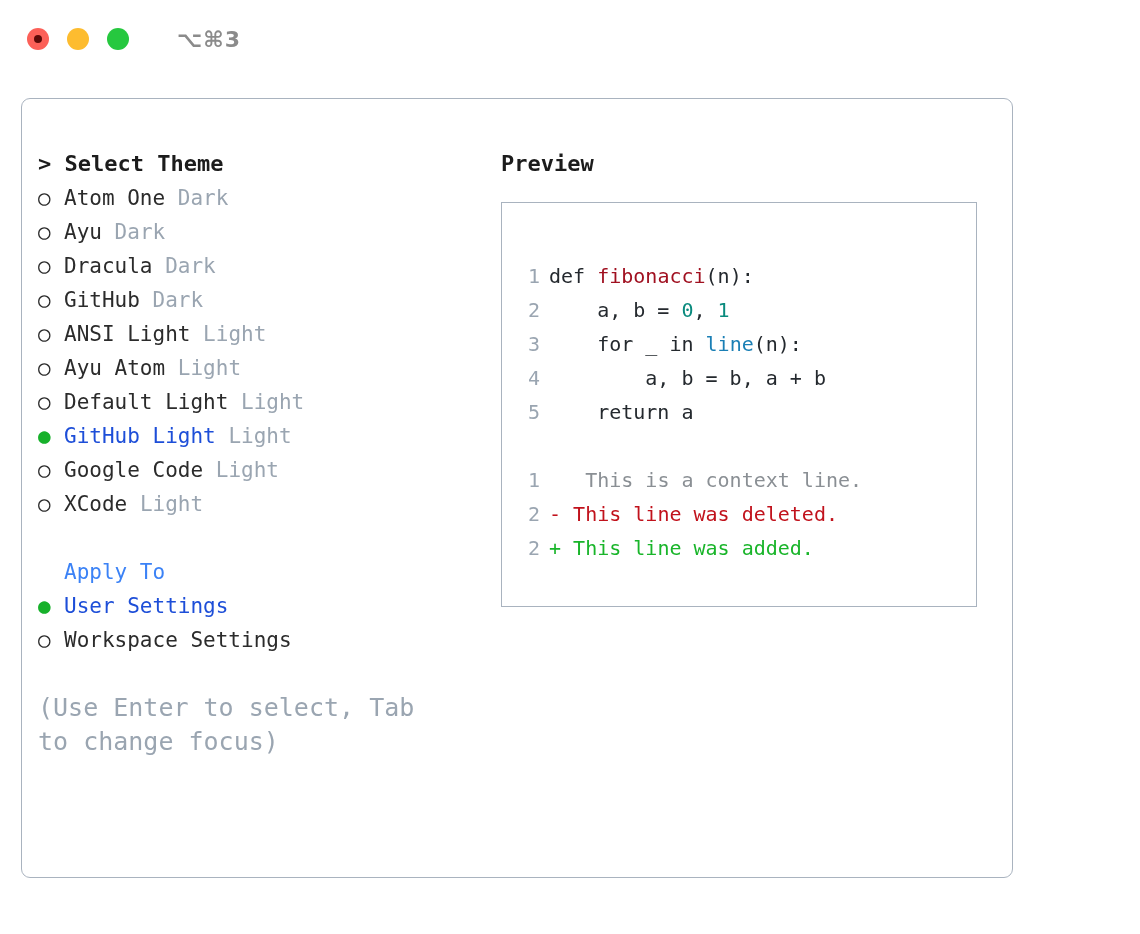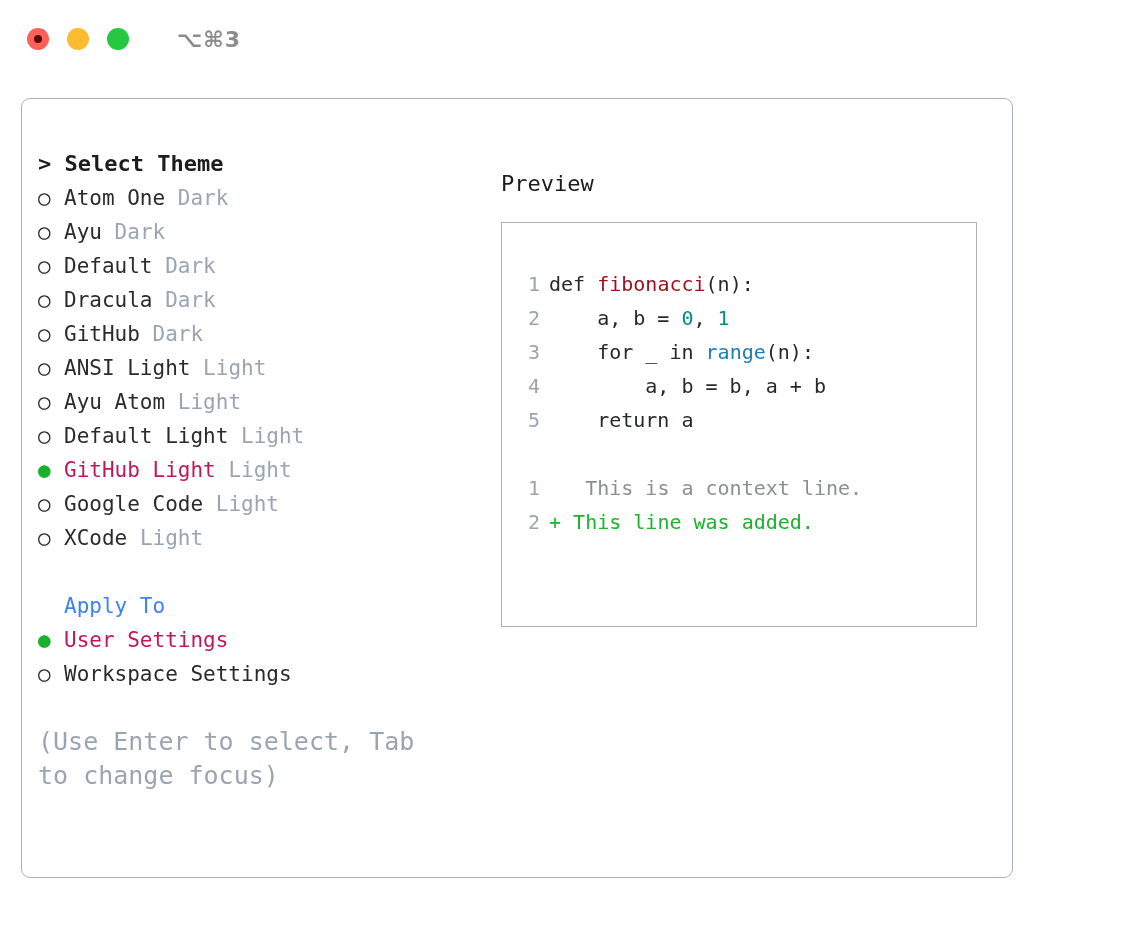--- a/index.html
+++ b/index.html
@@ -109,21 +109,21 @@
     font-size: 21px;
     color: #2b2b2b;
     white-space: pre;
   }
   .row .marker {
     display: inline-block;
     width: 26px;
     color: #2b2b2b;
   }
   .row.selected .marker { color: #17b12b; }
-  .row.selected .name   { color: #be185d; }
+  .row.selected .name   { color: #1d4ed8; }
   .row .name { color: #2b2b2b; }
   .row .mode { color: #9aa5b1; }
 
   .section-header {
     height: 34px;
     line-height: 34px;
     font-size: 21px;
     color: #3b82f6;
     white-space: pre;
     padding-left: 26px;
@@ -141,34 +141,33 @@
 
   
   .right-col {
     position: absolute;
     left: 479px;
     top: 48px;
     width: 490px;
   }
   .preview-title {
     font-size: 22px;
-    font-weight: normal;
+    font-weight: bold;
     color: #1c1c1c;
     height: 34px;
     line-height: 34px;
-    margin-top: 20px;
   }
   .preview-box {
     margin-top: 21px;
     width: 476px;
     height: 405px;
     box-sizing: border-box;
     border: 1.6px solid #a9b3bf;
     background: #ffffff;
-    padding: 44px 0 0 14px;
+    padding: 56px 0 0 14px;
   }
 
   .code-line {
     font-size: 20px;
     line-height: 34px;
     white-space: pre;
     color: #24292e;
   }
   .code-line .ln {
     display: inline-block;
@@ -203,21 +202,20 @@
   </div>
 
   <div class="panel">
     <div class="columns">
 
       <div class="left-col">
         <div class="list-header">&gt; Select Theme</div>
         <div id="theme-rows">
             <div class="row"><span class="marker">○</span><span class="name">Atom One</span><span> </span><span class="mode">Dark</span></div>
             <div class="row"><span class="marker">○</span><span class="name">Ayu</span><span> </span><span class="mode">Dark</span></div>
-            <div class="row"><span class="marker">○</span><span class="name">Default</span><span> </span><span class="mode">Dark</span></div>
             <div class="row"><span class="marker">○</span><span class="name">Dracula</span><span> </span><span class="mode">Dark</span></div>
             <div class="row"><span class="marker">○</span><span class="name">GitHub</span><span> </span><span class="mode">Dark</span></div>
             <div class="row"><span class="marker">○</span><span class="name">ANSI Light</span><span> </span><span class="mode">Light</span></div>
             <div class="row"><span class="marker">○</span><span class="name">Ayu Atom</span><span> </span><span class="mode">Light</span></div>
             <div class="row"><span class="marker">○</span><span class="name">Default Light</span><span> </span><span class="mode">Light</span></div>
             <div class="row selected"><span class="marker">●</span><span class="name">GitHub Light</span><span> </span><span class="mode">Light</span></div>
             <div class="row"><span class="marker">○</span><span class="name">Google Code</span><span> </span><span class="mode">Light</span></div>
             <div class="row"><span class="marker">○</span><span class="name">XCode</span><span> </span><span class="mode">Light</span></div>
           </div>
 
@@ -231,27 +229,28 @@
 
         <div class="hint">(Use Enter to select, Tab to change focus)</div>
       </div>
 
       <div class="right-col">
         <div class="preview-title">Preview</div>
         <div class="preview-box">
           <div id="code-block">
               <div class="code-line"><span class="ln">1</span><span class="tok-plain">def </span><span class="tok-fn">fibonacci</span><span class="tok-plain">(n):</span></div>
               <div class="code-line"><span class="ln">2</span><span class="tok-plain">    a, b = </span><span class="tok-num">0</span><span class="tok-plain">, </span><span class="tok-num">1</span></div>
-              <div class="code-line"><span class="ln">3</span><span class="tok-plain">    for _ in </span><span class="tok-call">range</span><span class="tok-plain">(n):</span></div>
+              <div class="code-line"><span class="ln">3</span><span class="tok-plain">    for _ in </span><span class="tok-call">line</span><span class="tok-plain">(n):</span></div>
               <div class="code-line"><span class="ln">4</span><span class="tok-plain">        a, b = b, a + b</span></div>
               <div class="code-line"><span class="ln">5</span><span class="tok-plain">    return a</span></div>
             </div>
           <div class="blank-line"></div>
           <div id="diff-block">
               <div class="code-line"><span class="ln">1</span><span class="diff-ctx"> </span><span class="diff-ctx">  This is a context line.</span></div>
+              <div class="code-line"><span class="ln">2</span><span class="diff-del">-</span><span class="diff-del"> This line was deleted.</span></div>
               <div class="code-line"><span class="ln">2</span><span class="diff-add">+</span><span class="diff-add"> This line was added.</span></div>
             </div>
         </div>
       </div>
 
     </div>
   </div>
 </div>
 
 </body></html>

